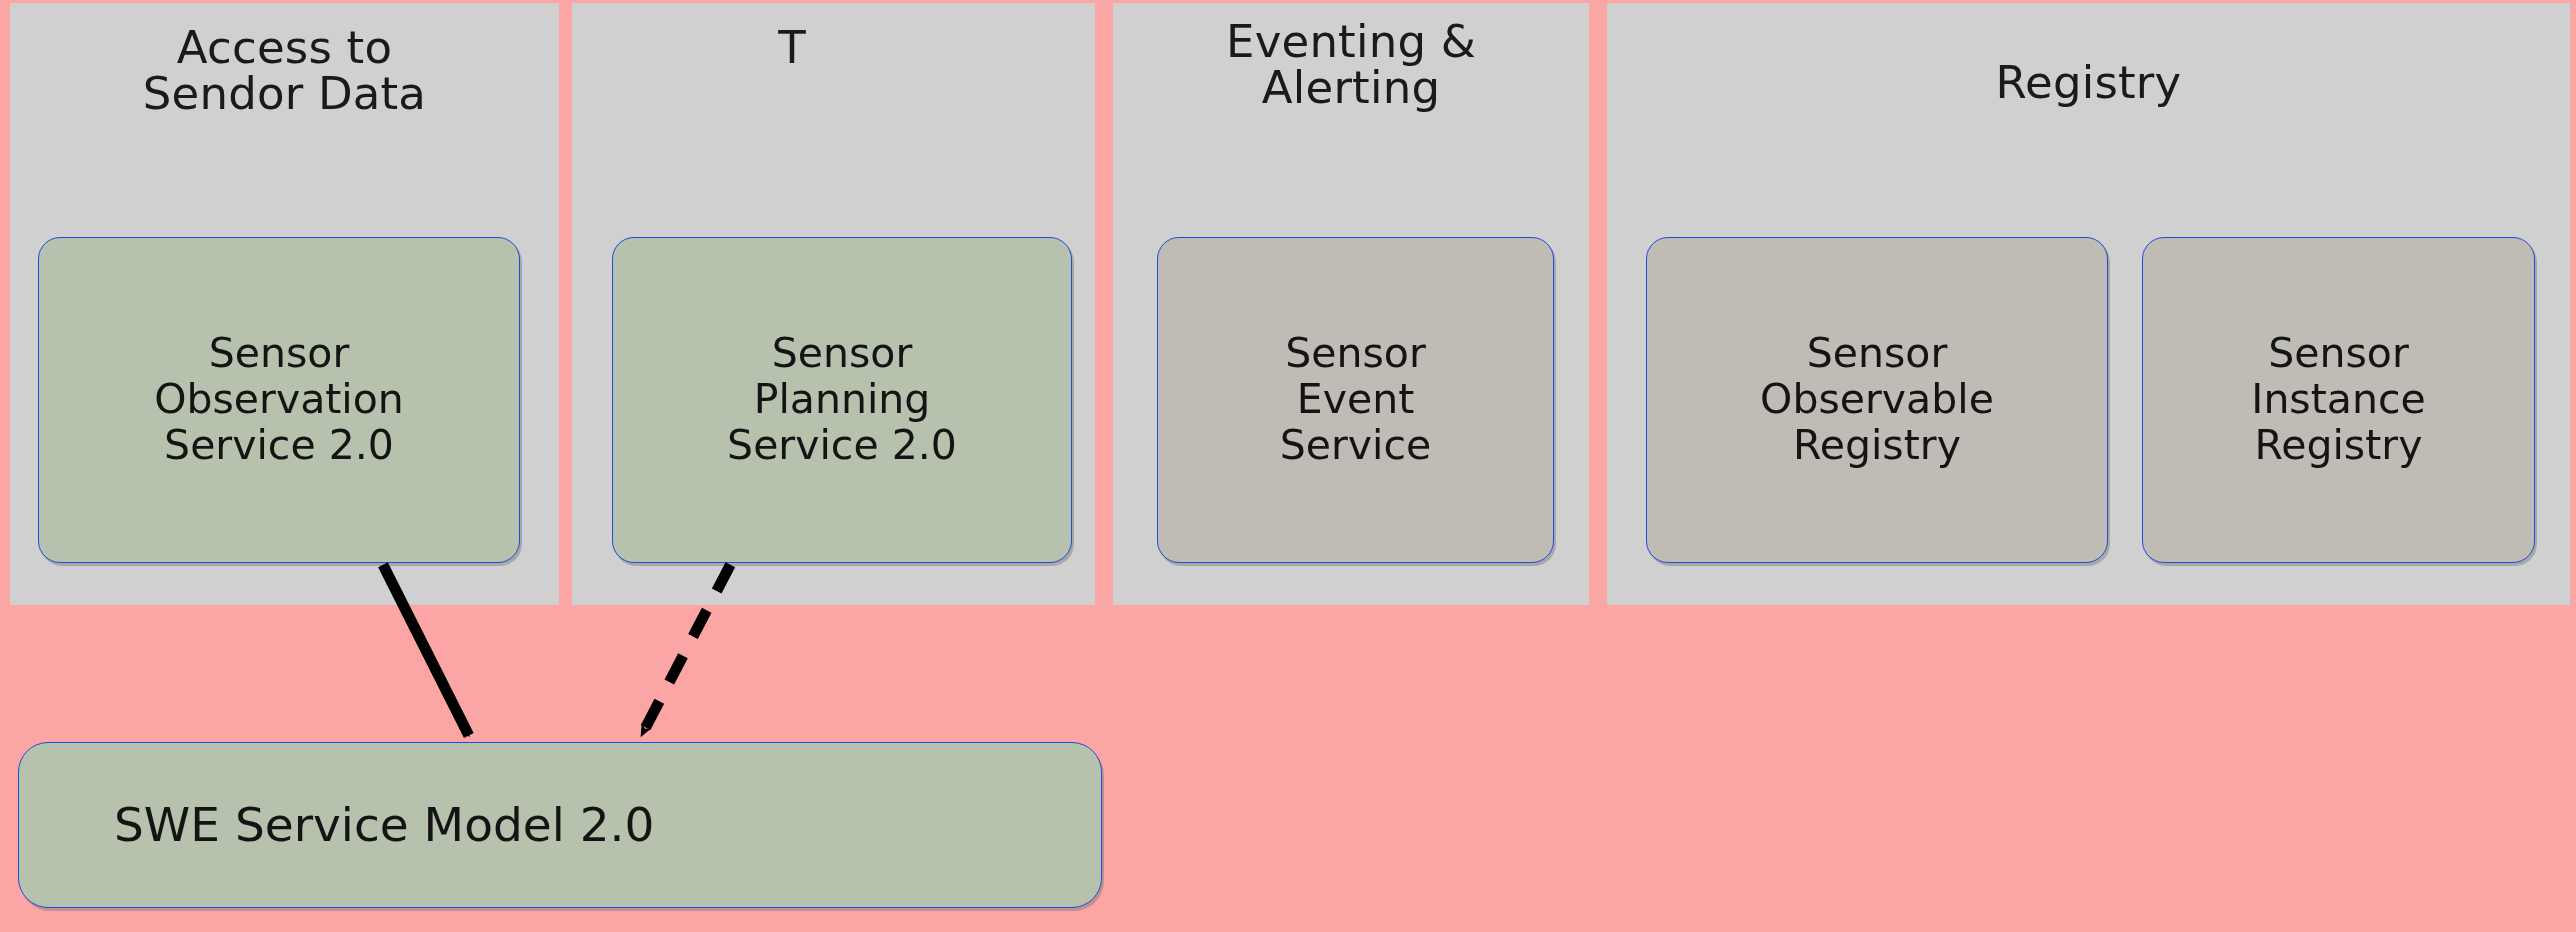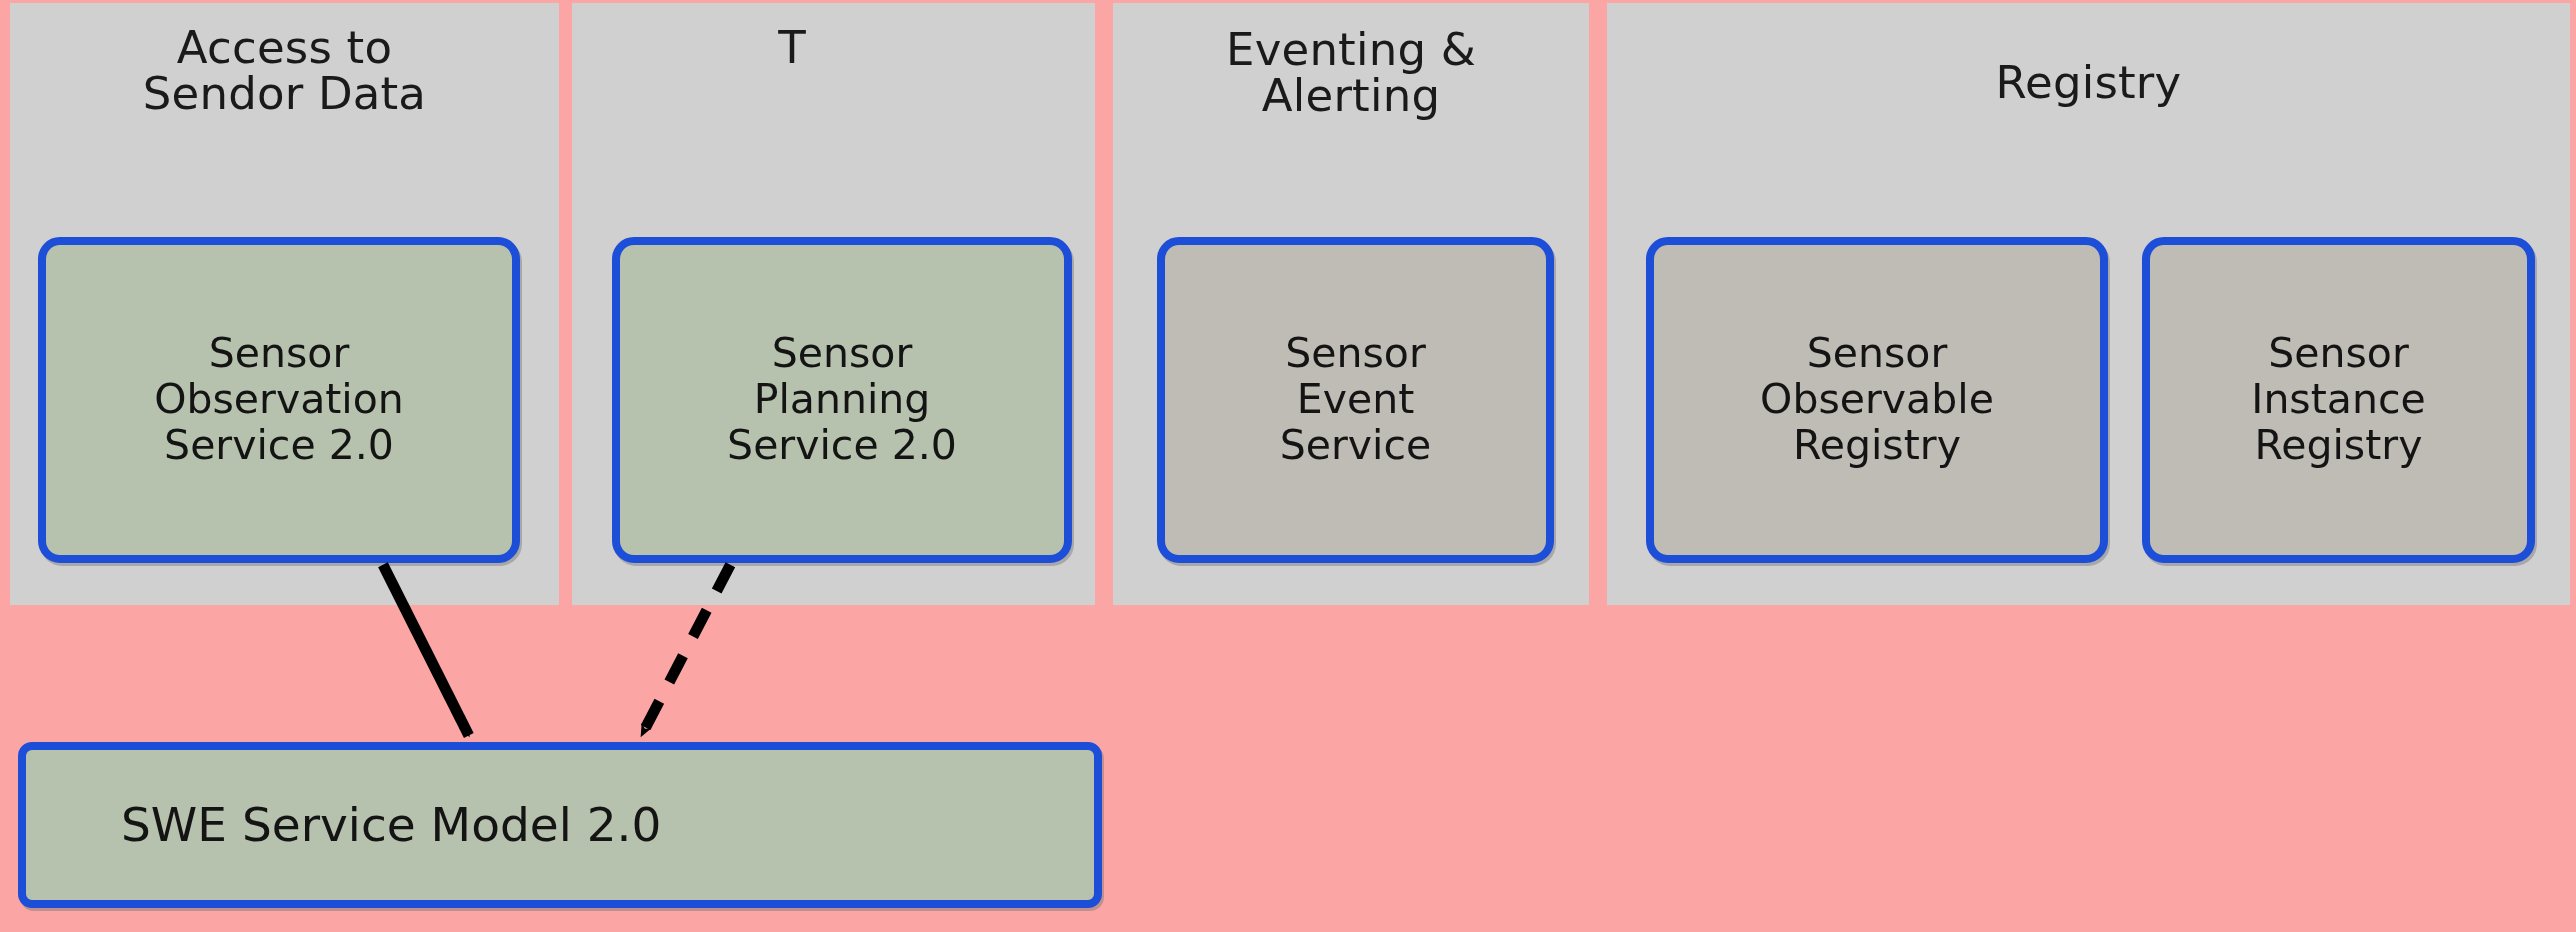--- a/index.html
+++ b/index.html
@@ -34,42 +34,42 @@
     font-size: 45px;
     line-height: 1.02;
     white-space: pre-line;
     letter-spacing: 0.2px;
   }
 
   
   .node {
     position: absolute;
     box-sizing: border-box;
-    border: 8px solid #1d4ed8;
+    border: 1px solid #1d4ed8;
     border-radius: 22px;
     display: flex;
     align-items: center;
     justify-content: center;
     text-align: center;
     color: #141414;
     font-size: 41px;
     line-height: 1.12;
     white-space: pre-line;
     box-shadow: 2px 3px 0 rgba(120,120,120,0.45);
   }
   .node.green { background: #b6c2ad; }
   .node.grey  { background: #bfbcb6; }
 
   
   .node.bar {
     justify-content: flex-start;
     text-align: left;
     padding-left: 95px;
     font-size: 47px;
-    border-radius: 14px;
+    border-radius: 30px;
   }
 
   
   #connectors {
     position: absolute;
     left: 0;
     top: 0;
     width: 2576px;
     height: 933px;
     pointer-events: none;
@@ -94,21 +94,21 @@
 
     <div class="panel-title" style="top:22px; left:-83px;">T</div>
   </div>
   <div class="node green" style="left:612px; top:237px; width:460px; height:326px;">
     <span>Sensor
 Planning
 Service 2.0</span>
   </div>
 
   <div class="panel" style="left:1113px; top:3px; width:476px; height:602px;">
-    <div class="panel-title" style="top:24px;">Eventing &amp;
+    <div class="panel-title" style="top:16px;">Eventing &amp;
 Alerting</div>
   </div>
   <div class="node grey" style="left:1157px; top:237px; width:397px; height:326px;">
     <span>Sensor
 Event
 Service</span>
   </div>
 
   <div class="panel" style="left:1607px; top:3px; width:963px; height:602px;">
     <div class="panel-title" style="top:57px;">Registry</div>

